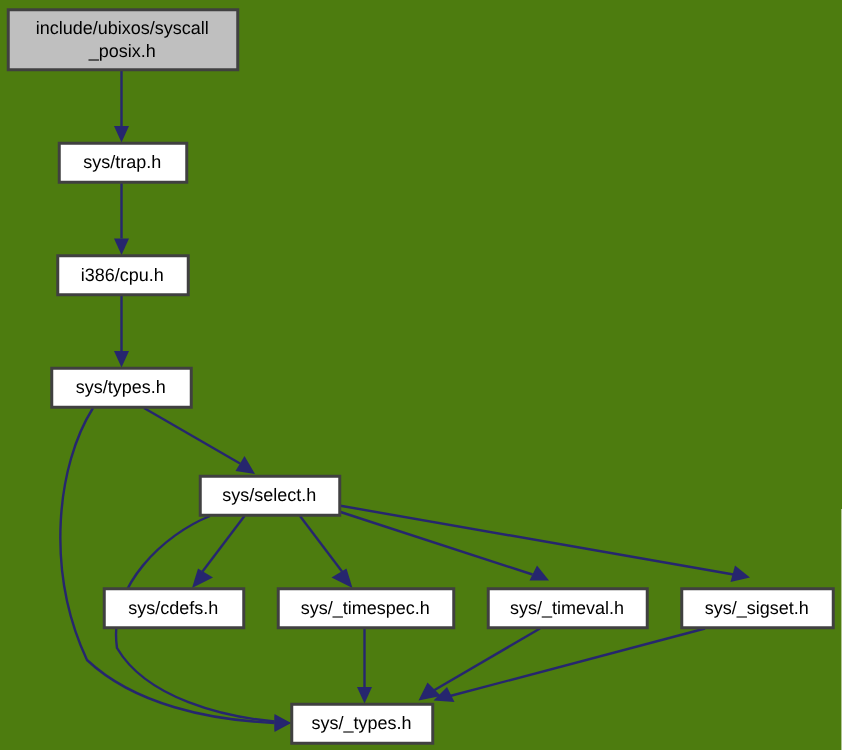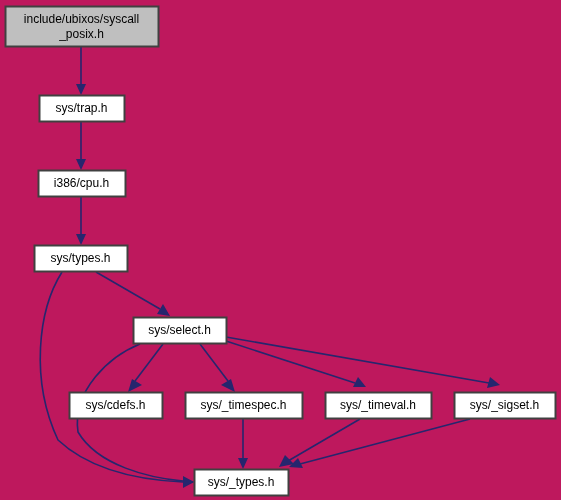--- a/index.html
+++ b/index.html
@@ -4,21 +4,21 @@
 <style>
   html, body {
     margin: 0;
     padding: 0;
     background: #ffffff;
   }
   #canvas-wrap {
     position: relative;
     width: 561px;
     height: 500px;
-    background: #be185d;
+    background: #4d7c0f;
     overflow: hidden;
     font-family: "Liberation Sans", sans-serif;
   }
   svg#graph {
     position: absolute;
     left: 0;
     top: 0;
     width: 561px;
     height: 500px;
     display: block;

